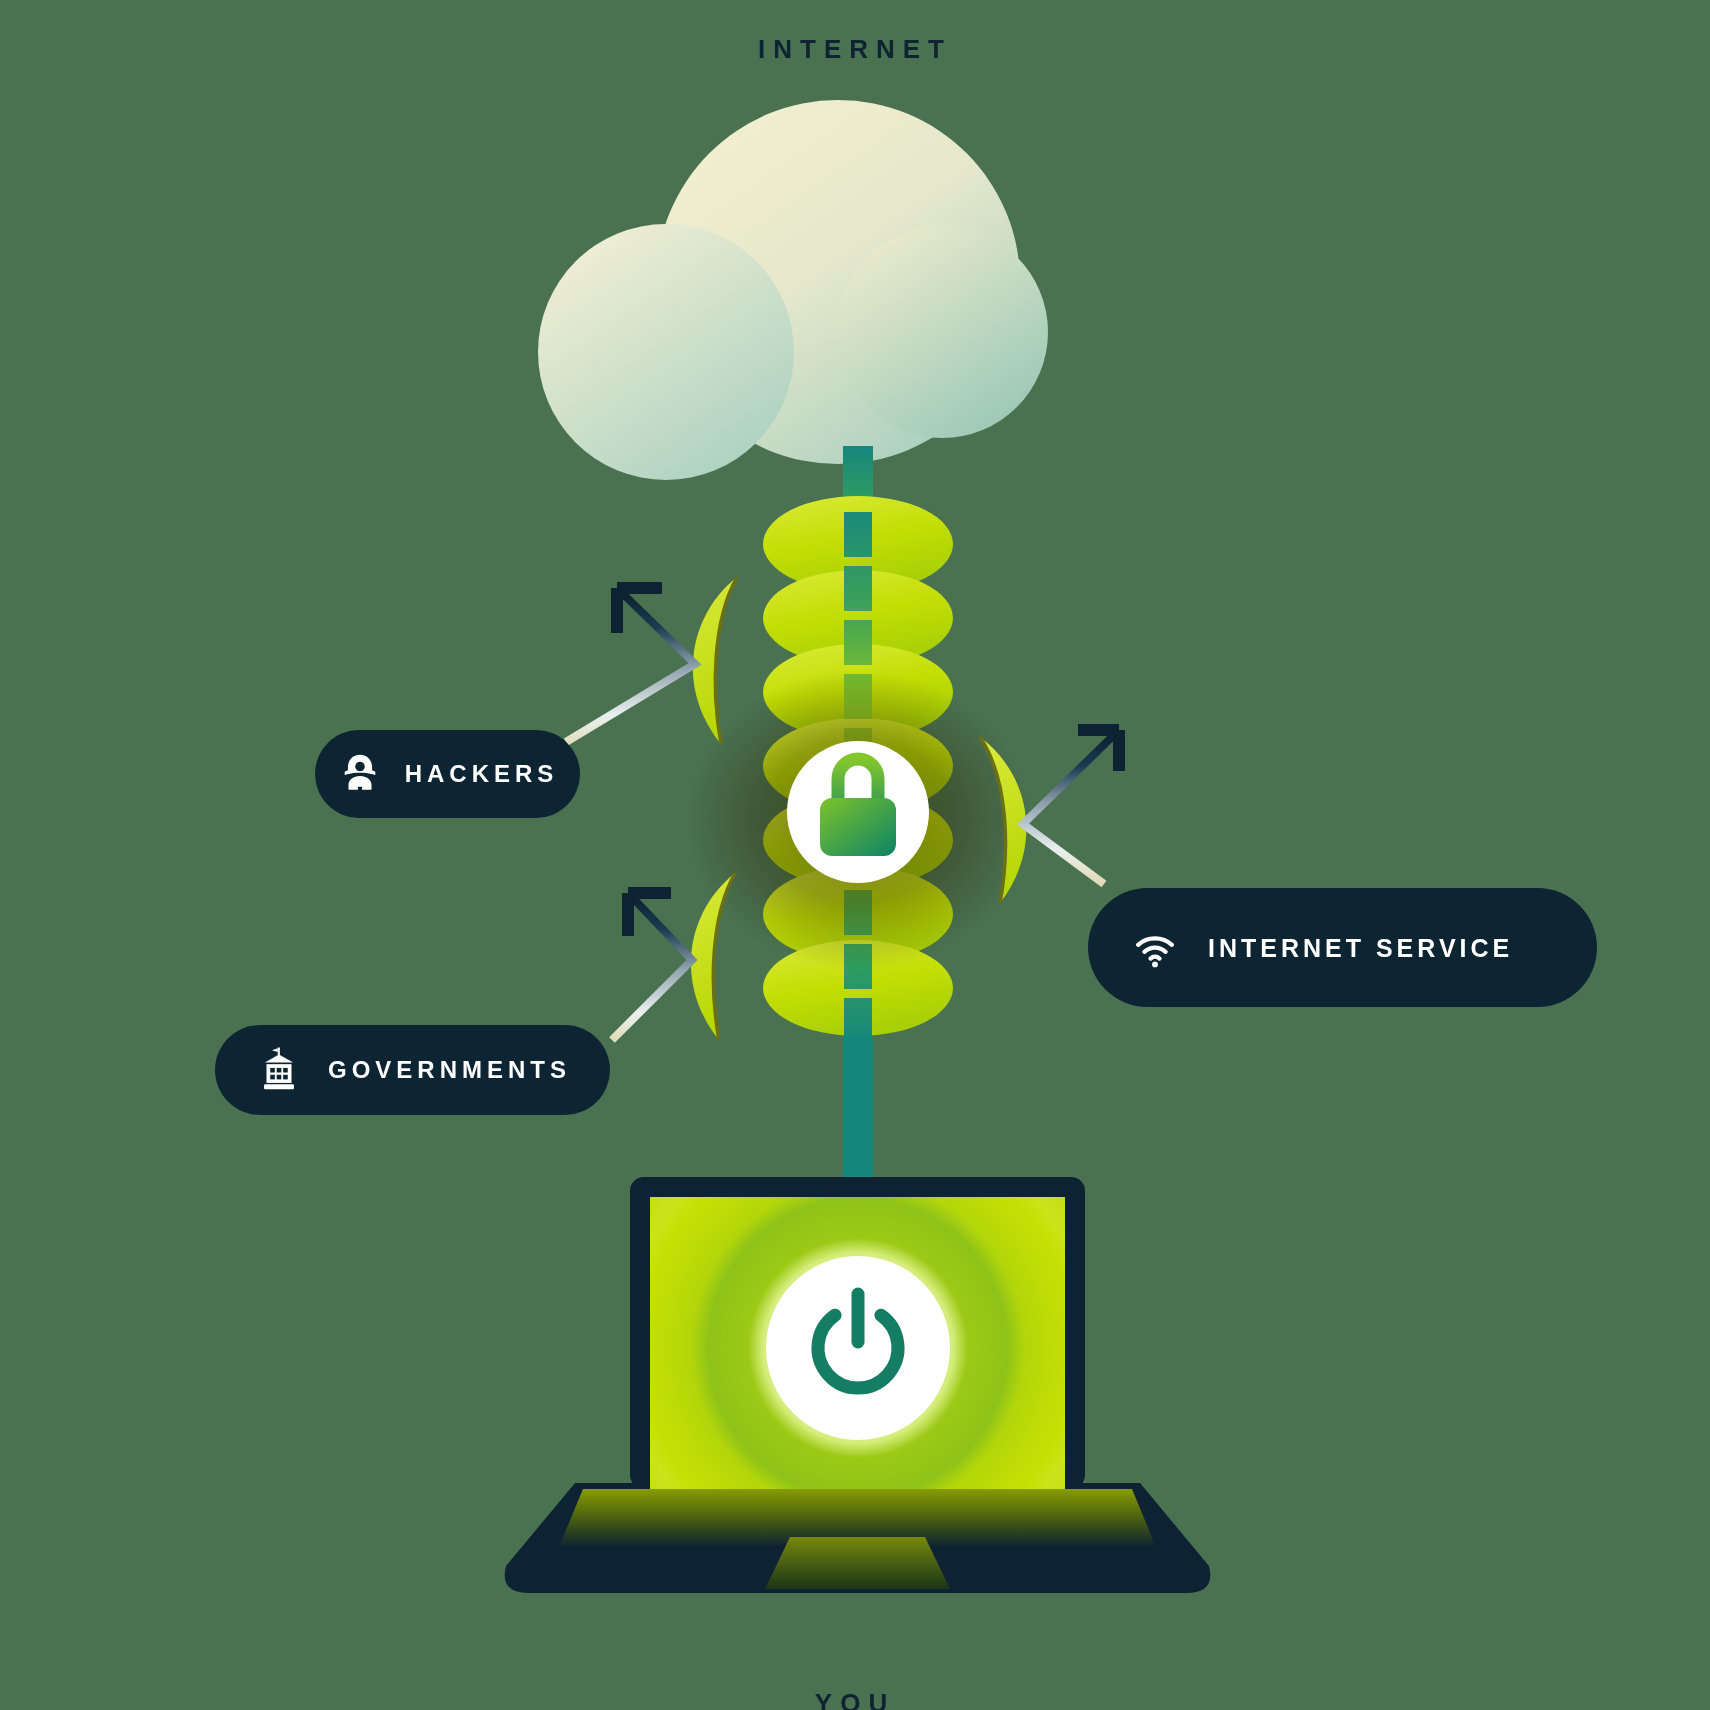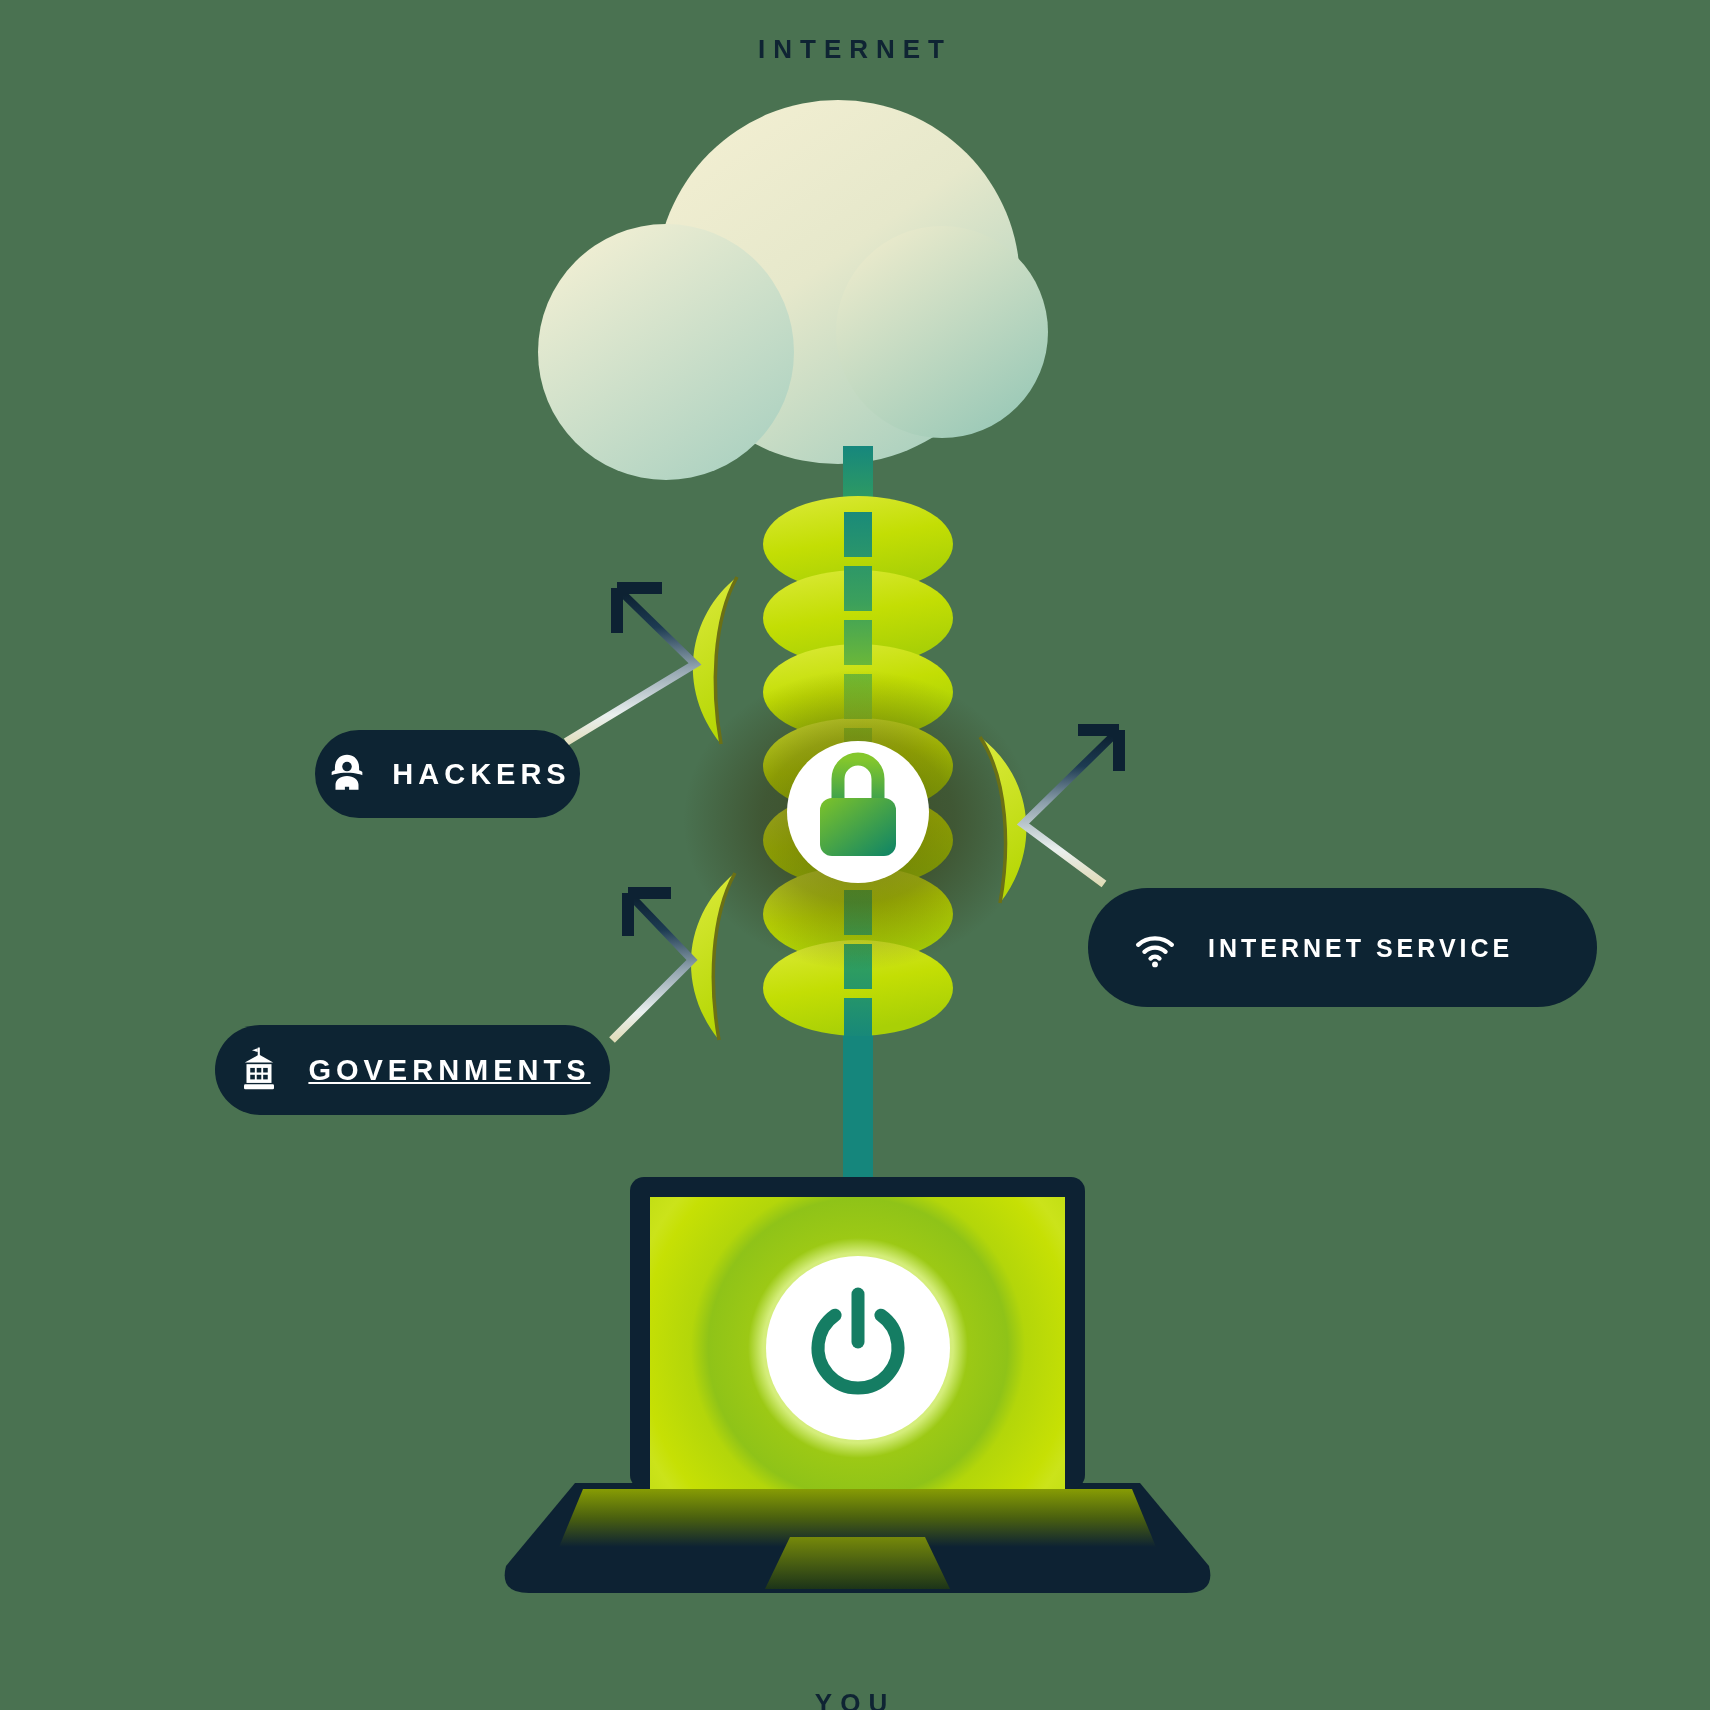--- a/index.html
+++ b/index.html
@@ -5,23 +5,23 @@
   html,body{margin:0;padding:0;background:#4a7251;}
   .stage{position:relative;width:1710px;height:1710px;background:#4a7251;overflow:hidden;
          font-family:"Liberation Sans",sans-serif;}
   .stage svg.scene{position:absolute;left:0;top:0;}
   .axis-label{position:absolute;left:0;width:100%;text-align:center;color:#0f2433;
               font-weight:700;font-size:26px;letter-spacing:8px;}
   #label-internet{top:34px;}
   #label-you{top:1640px;margin-top:48px;}
   .pill{position:absolute;background:#0d2433;border-radius:62px;display:flex;align-items:center;
         color:#ffffff;font-weight:600;box-sizing:border-box;}
-  .pill .txt{font-size:29px;letter-spacing:5px;white-space:nowrap;}
+  .pill .txt{font-size:24px;letter-spacing:5px;white-space:nowrap;}
   #pill-hackers{left:315px;top:730px;width:265px;height:88px;justify-content:center;gap:22px;}
-  #pill-governments{left:215px;top:1025px;width:395px;height:90px;justify-content:center;gap:24px;text-decoration:underline;}
+  #pill-governments{left:215px;top:1025px;width:395px;height:90px;justify-content:center;gap:24px;}
   #pill-isp{left:1088px;top:888px;width:509px;height:119px;padding-left:40px;gap:26px;text-align:right;}
   #pill-isp .isp-lines{display:flex;flex-direction:column;line-height:40px;}
   #pill-isp .txt{font-size:25px;letter-spacing:4px;}
   .pill svg{flex:0 0 auto;display:block;}
 </style>
 </head>
 <body>
 
 <div class="stage">
 

